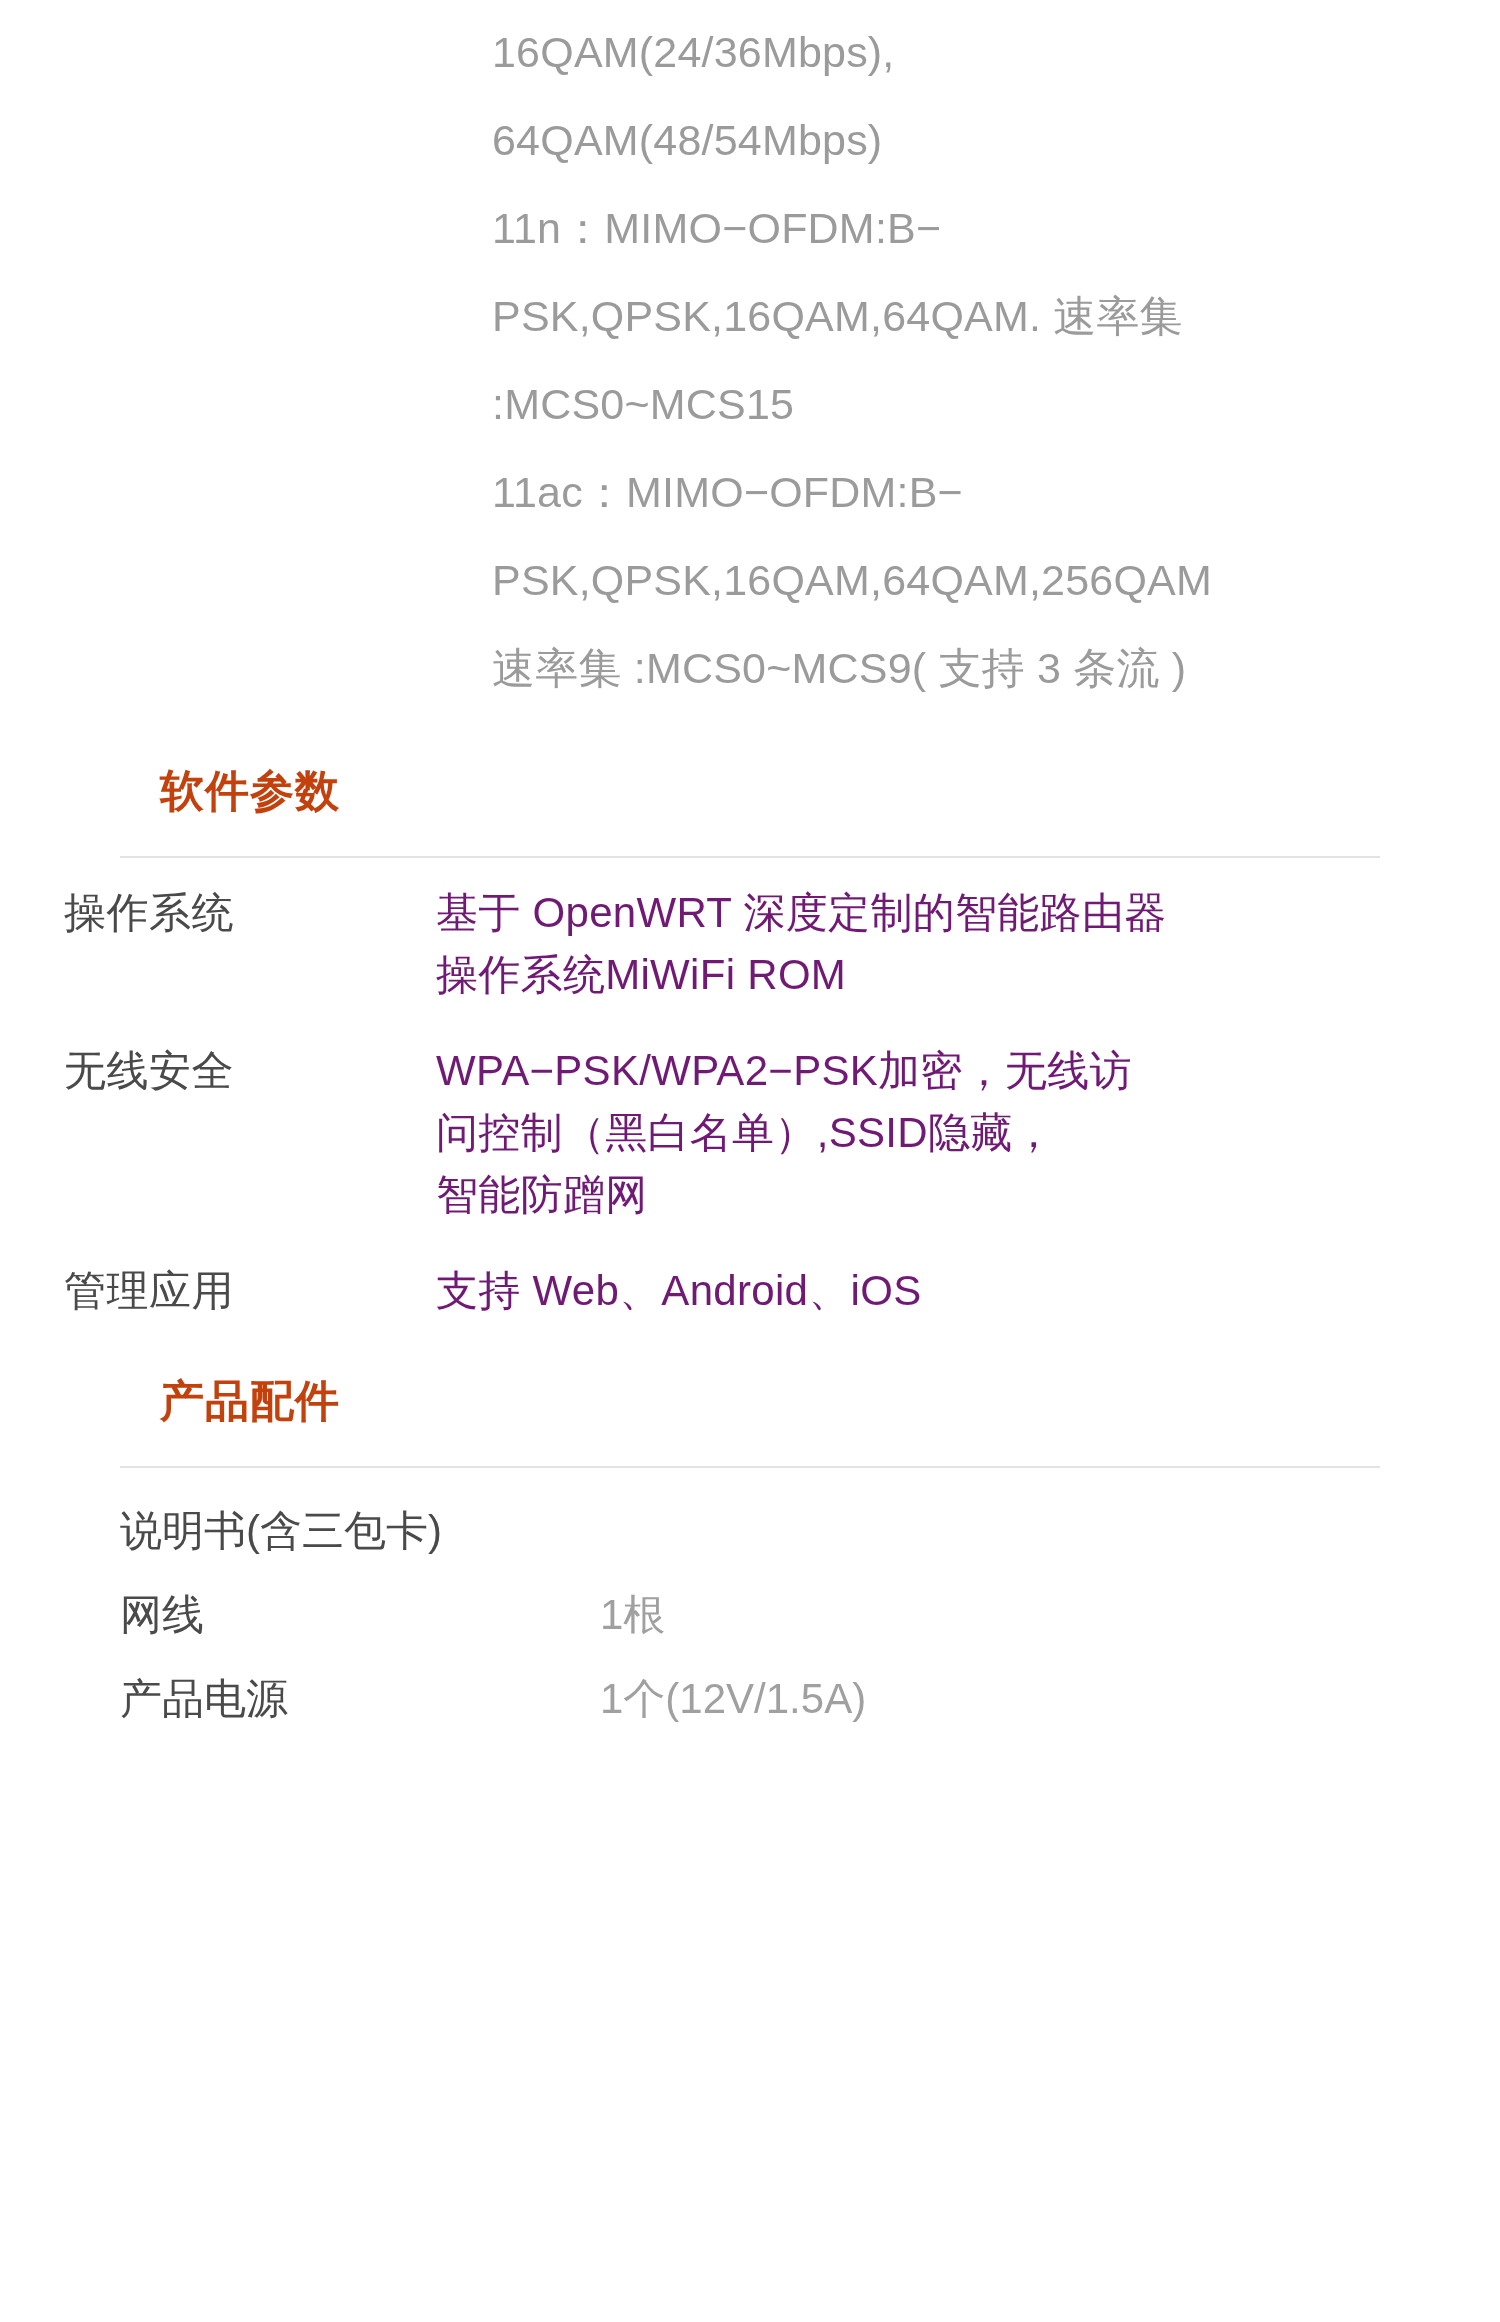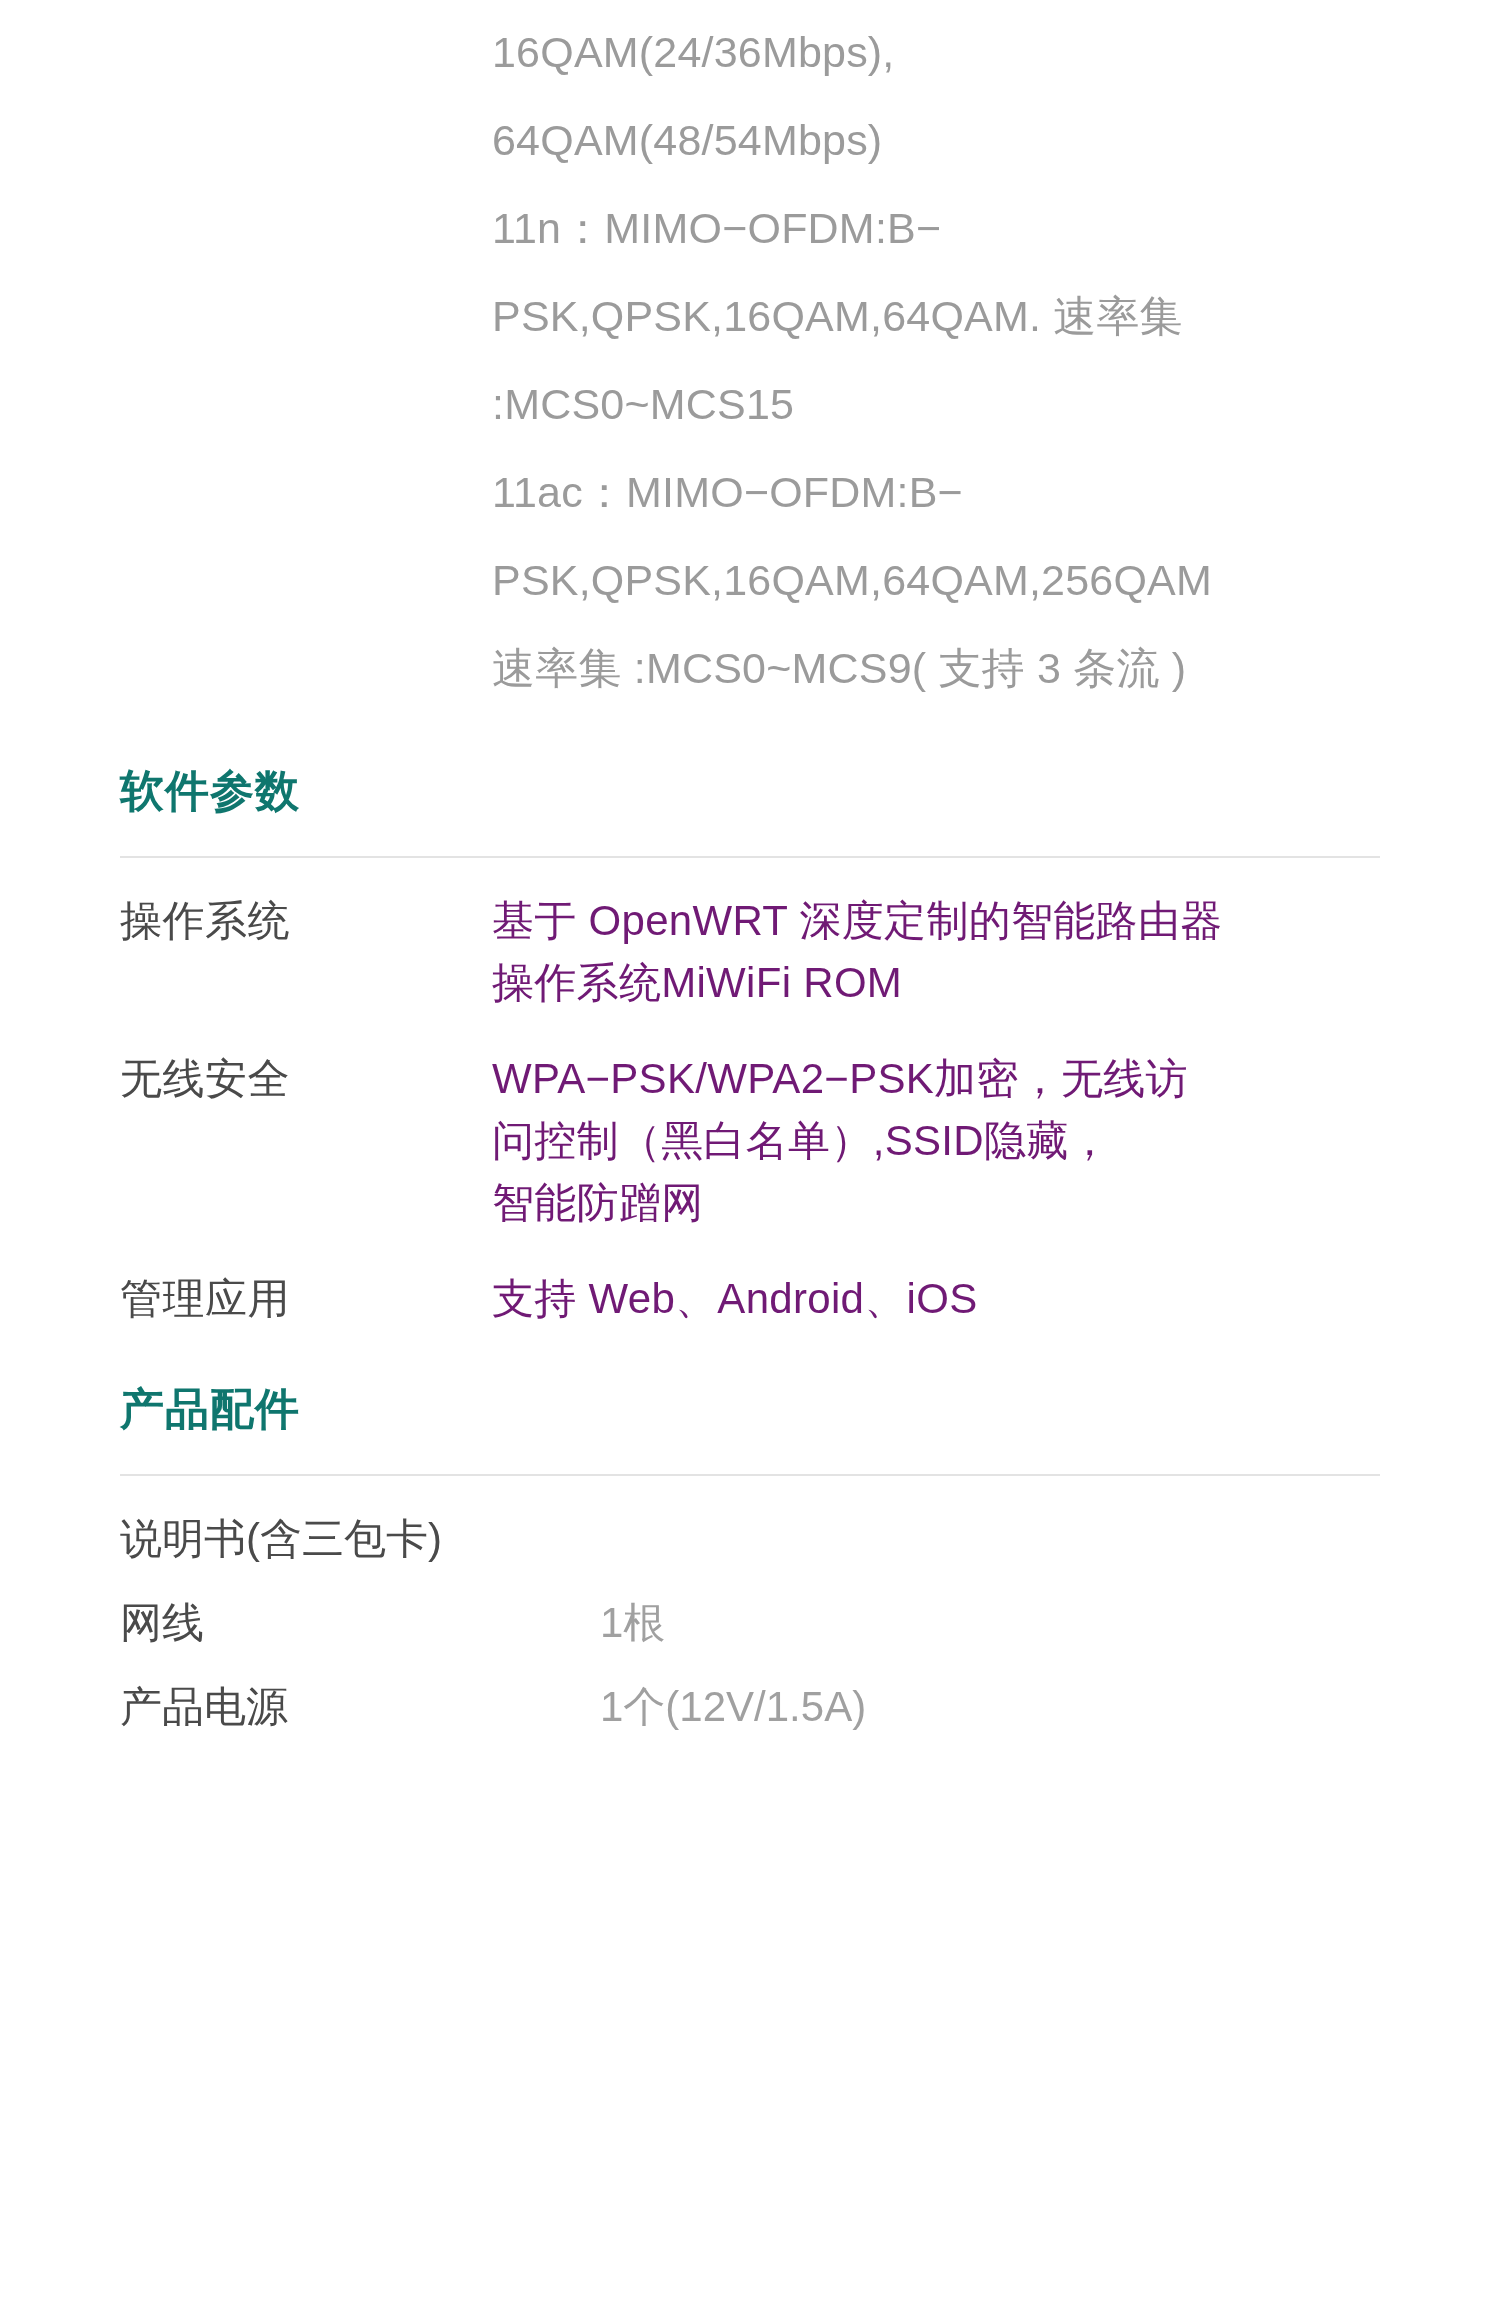--- a/index.html
+++ b/index.html
@@ -40,33 +40,34 @@
   }
 
   
   .section {
     margin-top: 52px;
   }
   .section-title {
     font-size: 44px;
     line-height: 54px;
     font-weight: bold;
-    color: #0f766e;
+    color: #c2410c;
     padding-left: 120px;
     letter-spacing: 1px;
+    margin-left: 40px;
   }
   .section-rule {
     margin: 38px 120px 0 120px;
     border-top: 2px solid #e3e3e3;
   }
 
   
   .param-table {
-    margin-top: 32px;
-    padding-left: 120px;
+    margin-top: 24px;
+    padding-left: 64px;
     padding-right: 80px;
   }
   .param-row {
     display: flex;
     align-items: flex-start;
     margin-bottom: 34px;
   }
   .param-label {
     width: 372px;
     flex: 0 0 372px;

